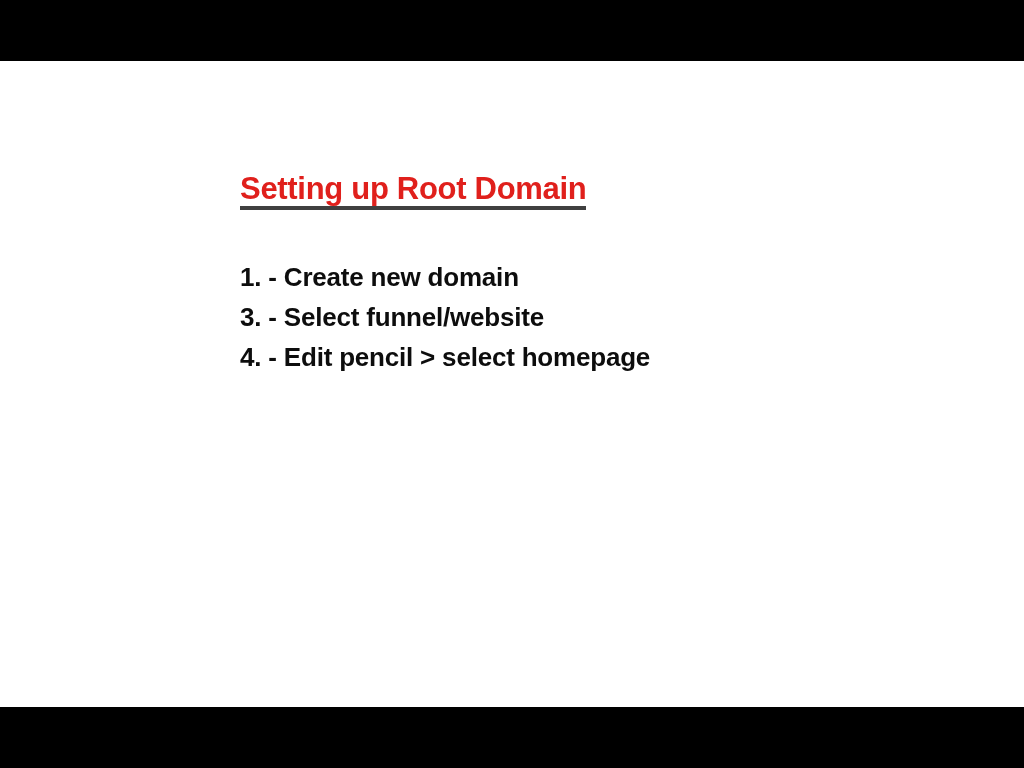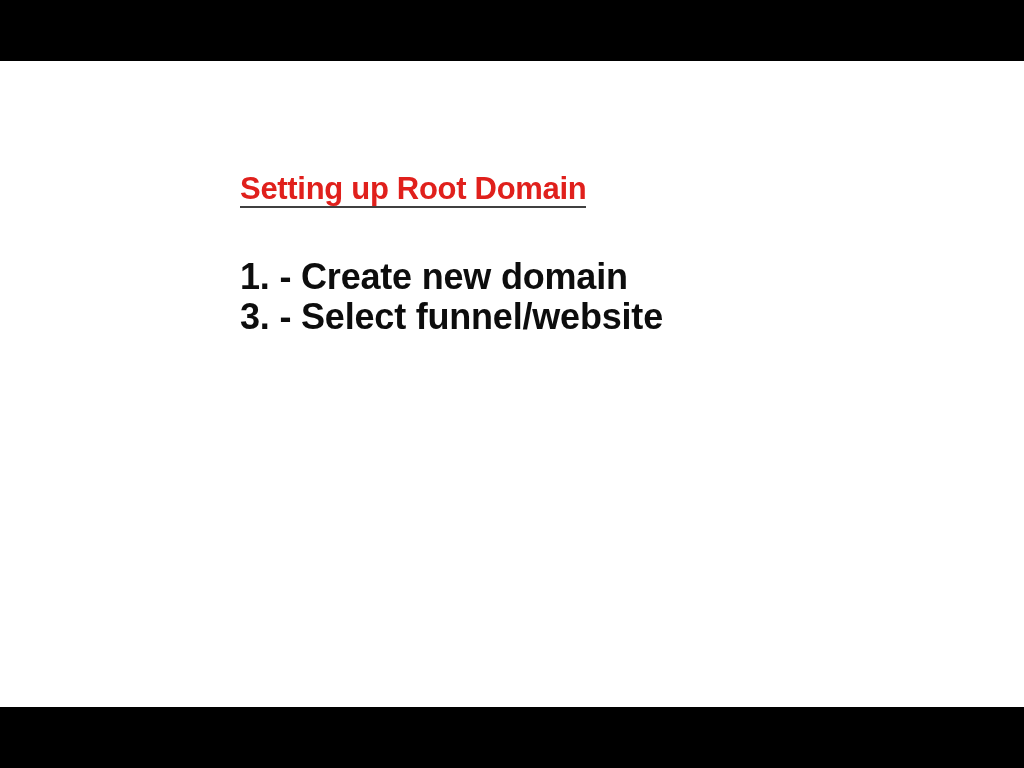--- a/index.html
+++ b/index.html
@@ -59,35 +59,35 @@
     left: 0;
     top: 112px;
     margin: 0;
     padding: 0 0 2px 0;
     font-size: 31px;
     font-weight: bold;
     line-height: 1.0;
     color: #e0201c;
     letter-spacing: -0.3px;
     white-space: nowrap;
-    border-bottom: 2px solid #404040;
+    border-bottom: 4px solid #404040;
     display: inline-block;
   }
 
   .steps-list {
     position: absolute;
     left: 0;
     top: 196px;
     margin: 0;
     padding: 0;
     list-style: none;
   }
 
   .step-item {
-    font-size: 36px;
+    font-size: 26px;
     font-weight: bold;
     line-height: 40px;
     color: #0d0d0d;
     white-space: nowrap;
     letter-spacing: -0.2px;
   }
 
   .step-num {
     display: inline;
   }
@@ -120,20 +120,25 @@
           <span class="step-text">Create new domain</span>
         </li>
 
 
         <li class="step-item">
           <span class="step-num">3.</span>
           <span class="step-dash">-</span>
           <span class="step-text">Select funnel/website</span>
         </li>
 
+        <li class="step-item">
+          <span class="step-num">4.</span>
+          <span class="step-dash">-</span>
+          <span class="step-text">Edit pencil &gt; select homepage</span>
+        </li>
 
       </ol>
 
     </div>
   </div>
 
   <div class="letterbox-bottom"></div>
 
 </div>
 

